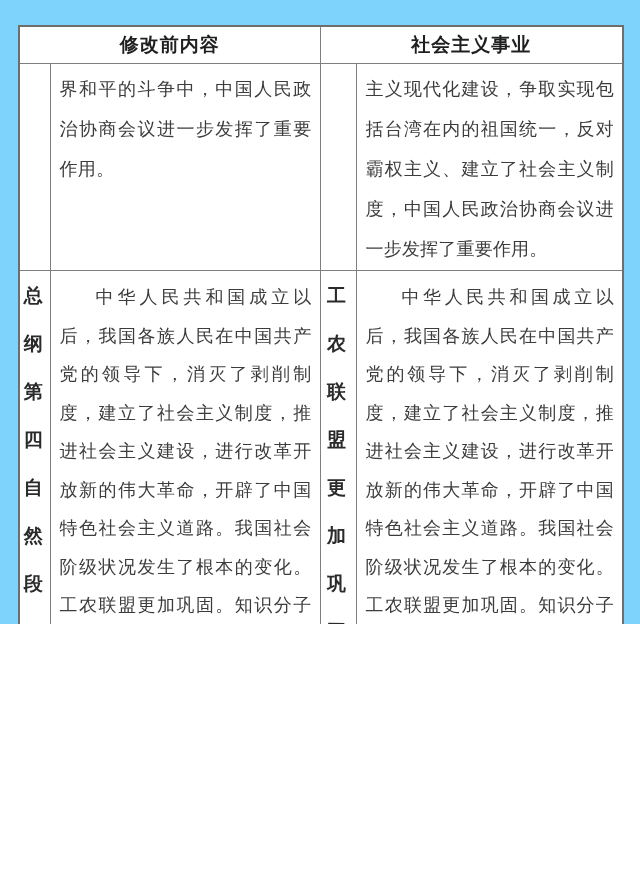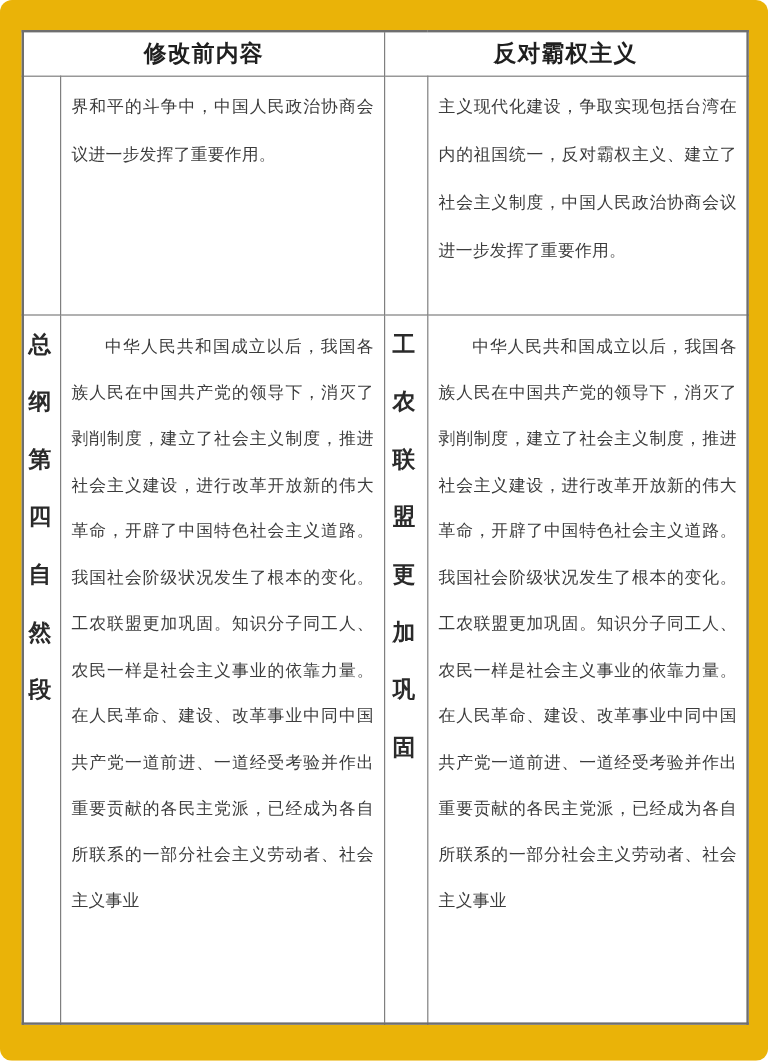--- a/index.html
+++ b/index.html
@@ -3,25 +3,24 @@
 <meta charset="utf-8">
 <style>
   html, body {
     margin: 0;
     padding: 0;
     background: #ffffff;
   }
   .page {
     position: relative;
     width: 640px;
-    height: 884px;
-    background: #eab308;
+    height: 624px;
+    background: #7dd3fc;
     overflow: hidden;
     font-family: "DejaVu Sans", "Liberation Sans", sans-serif;
-    border-radius: 10px;
   }
   table.compare {
     position: absolute;
     left: 18px;
     top: 25px;
     width: 604px;
     height: 825px;
     border-collapse: collapse;
     table-layout: fixed;
     border: 2px solid #6e6e6e;
@@ -56,21 +55,21 @@
     font-weight: bold;
     color: #2a2a2a;
     line-height: 48px;
     word-break: break-all;
     text-align: left;
     font-family: "DejaVu Sans", "Liberation Sans", sans-serif;
   }
   td.content-cell .para {
     margin: 0;
     padding: 6px 8px 0 9px;
-    font-size: 14px;
+    font-size: 18px;
     letter-spacing: 0.2px;
     color: #3c3c3c;
     text-align: justify;
     font-family: Liberation Mono, monospace;
   }
   tr.row-1 td.content-cell .para {
     line-height: 40px;
   }
   tr.row-2 td.content-cell .para {
     line-height: 38.5px;
@@ -85,21 +84,21 @@
   <table class="compare">
     <colgroup>
       <col style="width:31px">
       <col style="width:270px">
       <col style="width:36px">
       <col style="width:267px">
     </colgroup>
     <tbody>
       <tr class="header-row">
         <th colspan="2">修改前内容</th>
-        <th colspan="2">反对霸权主义</th>
+        <th colspan="2">社会主义事业</th>
       </tr>
 
       <tr class="row-1">
         <td class="label-cell">
           <div class="vlabel"></div>
         </td>
         <td class="content-cell">
           <p class="para">界和平的斗争中，中国人民政治协商会议进一步发挥了重要作用。</p>
         </td>
         <td class="label-cell">

